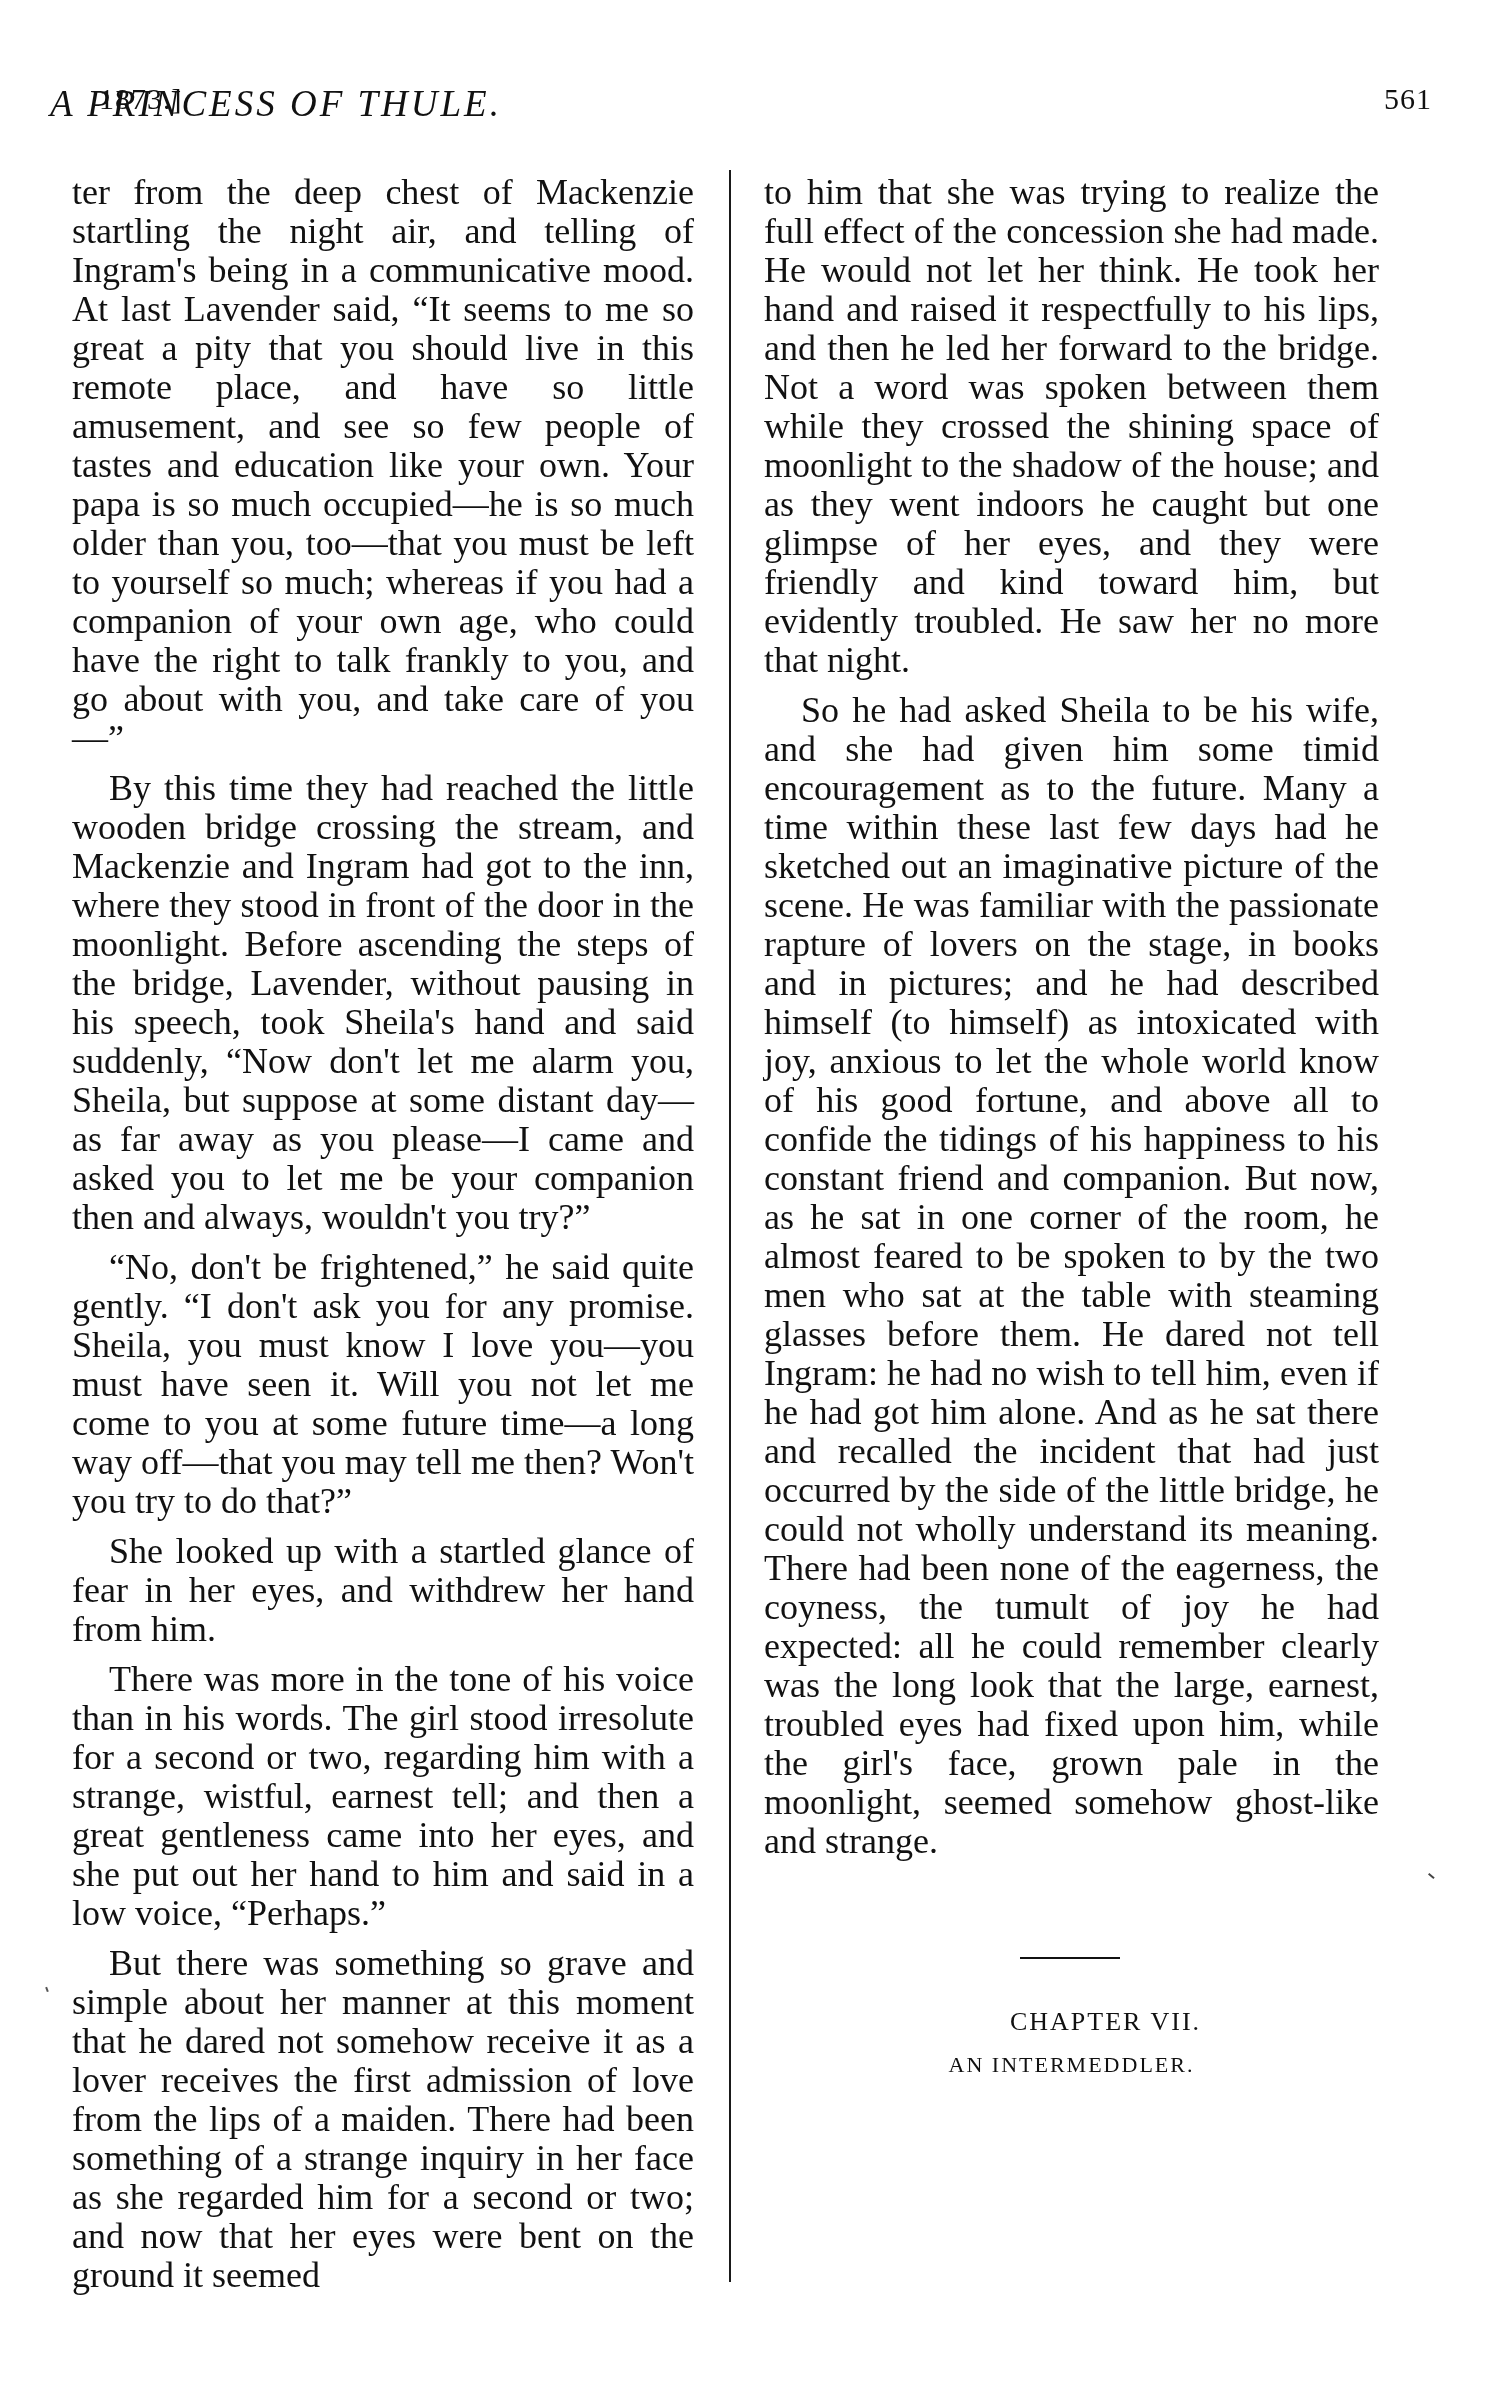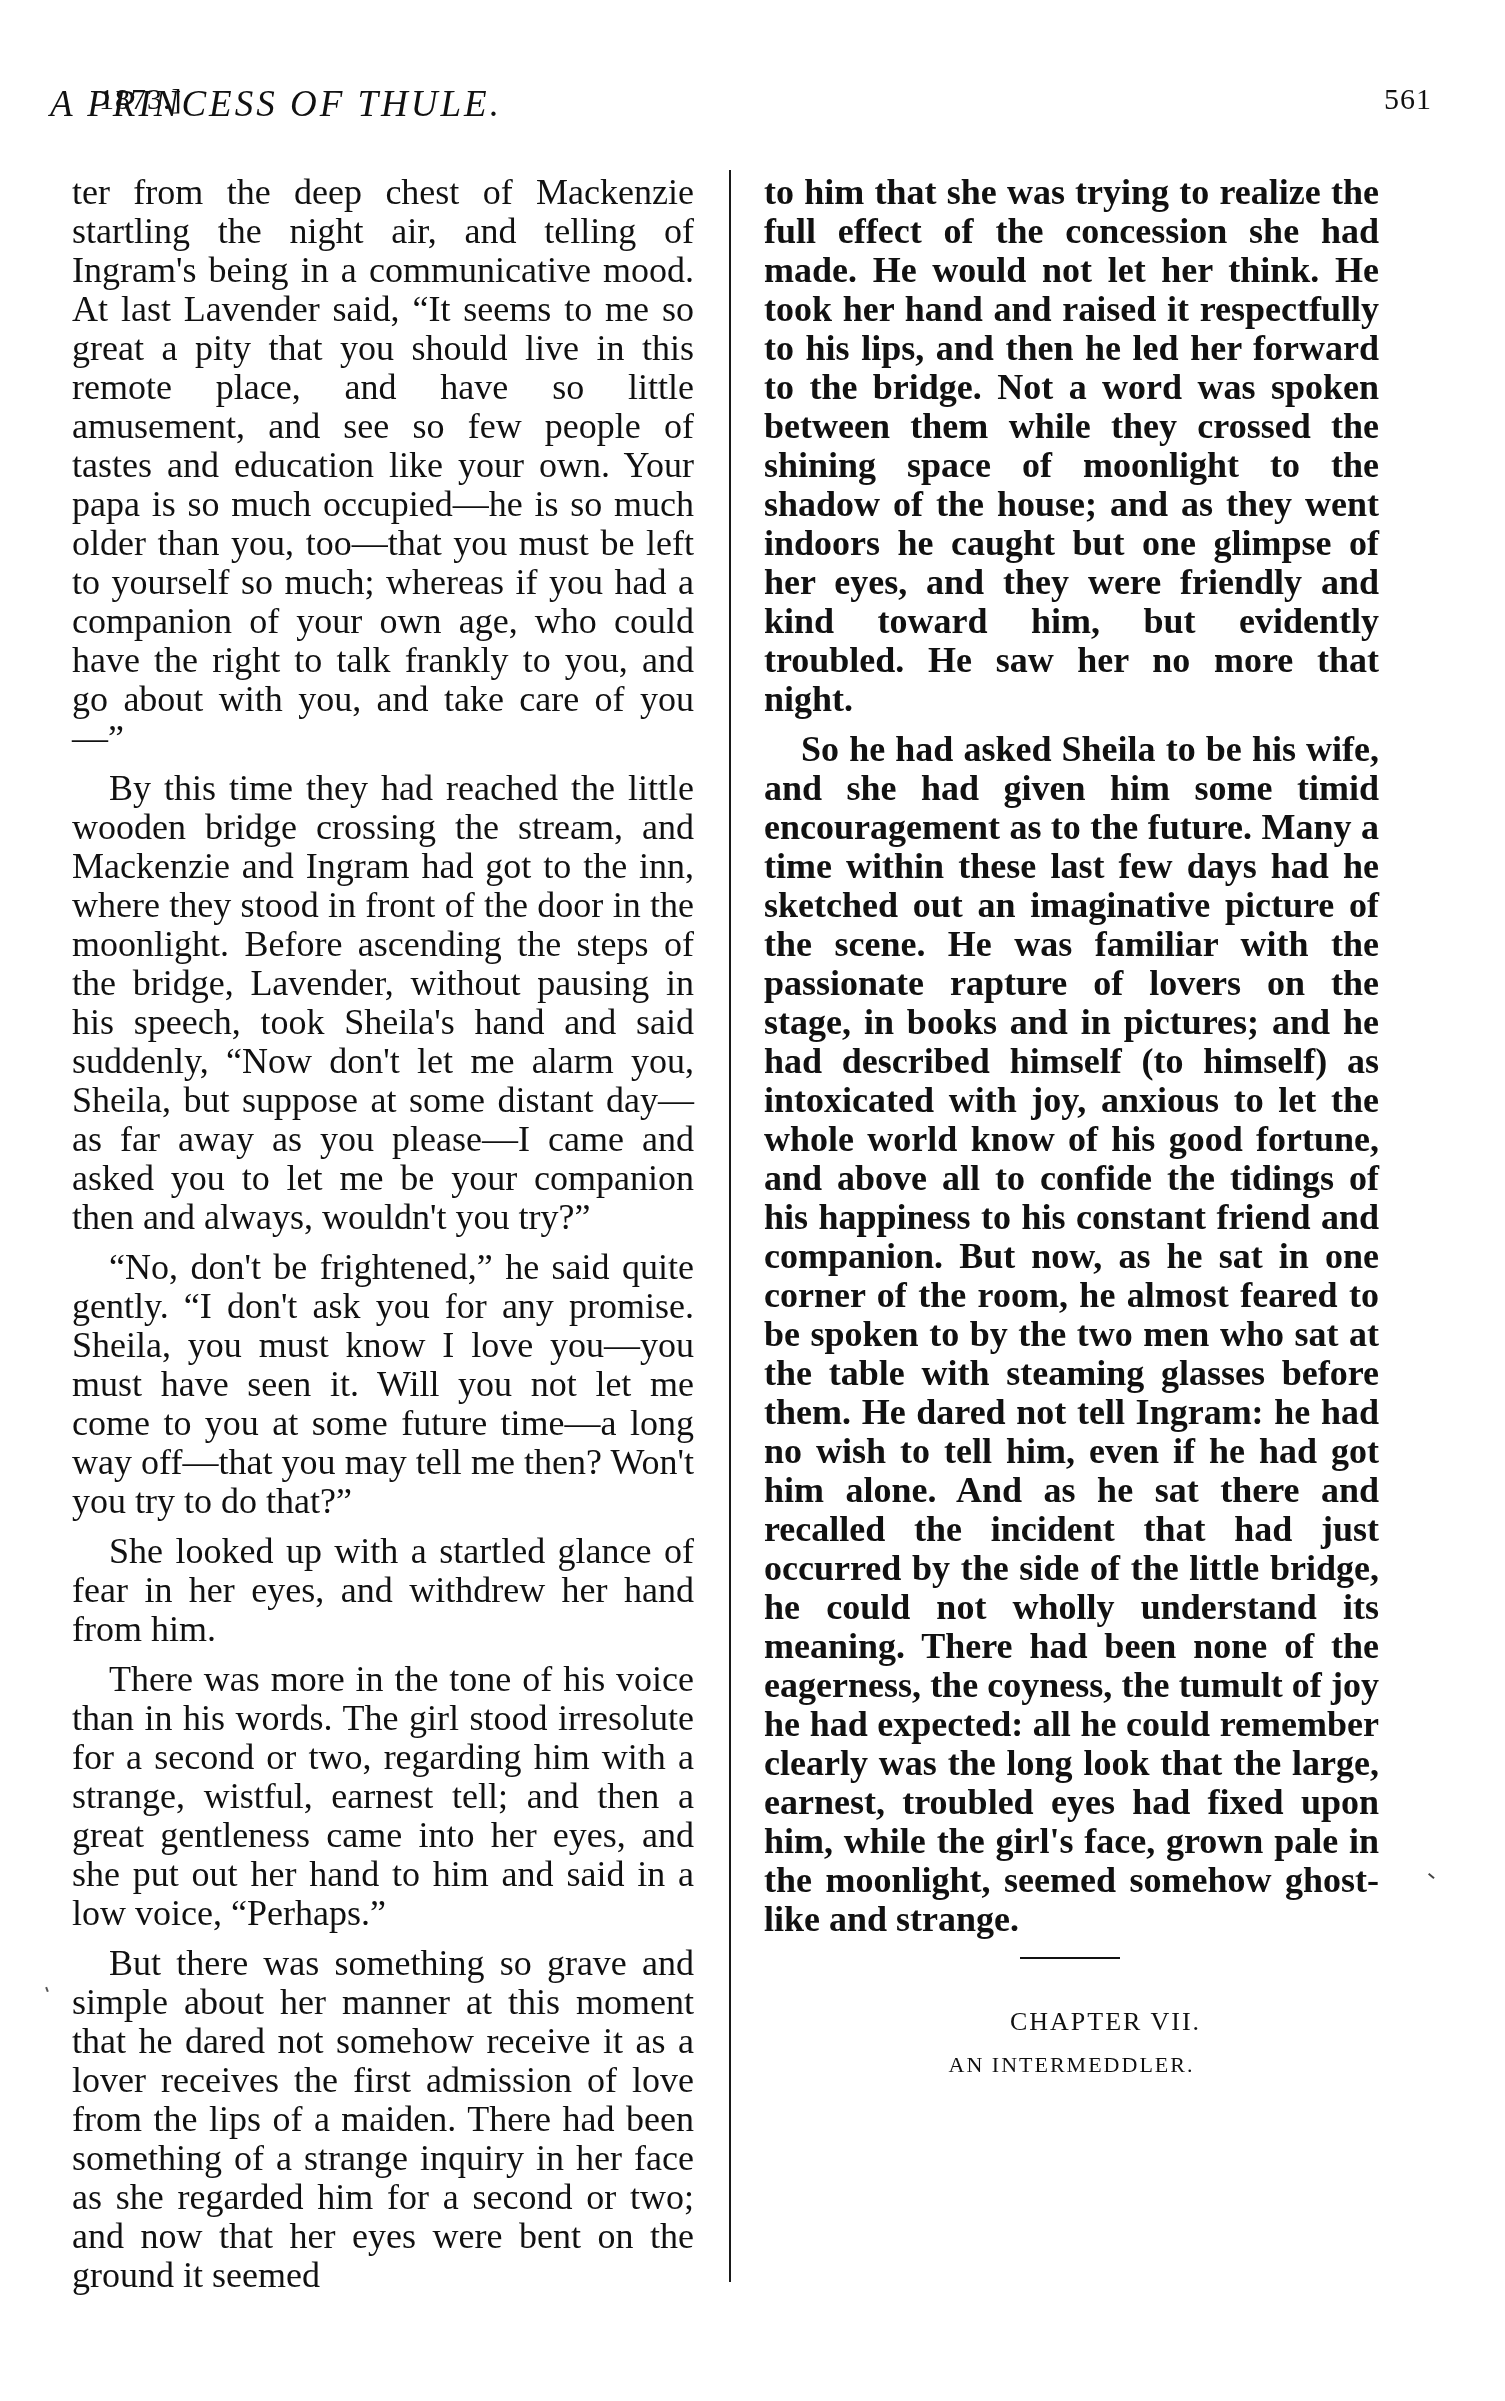--- a/index.html
+++ b/index.html
@@ -16,21 +16,21 @@
   .rh-year { position: absolute; left: 16px; top: 0; font-size: 30px; letter-spacing: 1px; margin-left: 33px; }
   .rh-title { position: absolute; left: 0; right: 0; top: 0; font-size: 37px; font-style: italic; letter-spacing: 3px; }
   .rh-page { position: absolute; right: 16px; top: 0; font-size: 30px; letter-spacing: 1px; }
 
   .col {
     position: absolute; top: 162px;
     font-size: 36px; line-height: 39px;
     text-align: justify; hyphens: none;
   }
   .col-left { left: 61px; width: 644px; }
-  .col-right { left: 753px; width: 637px; font-weight: bold; }
+  .col-right { left: 753px; width: 637px; }
   .col p { margin: 11px; text-indent: 0; }
   .col p.indent { text-indent: 37px; }
 
   .col-rule {
     position: absolute; left: 729px; top: 170px; width: 1.5px; height: 2112px; background: #1a1a1a;
   }
 
   .section-rule {
     position: absolute; left: 1020px; top: 1957px; width: 100px; height: 2px; background: #111;
   }

